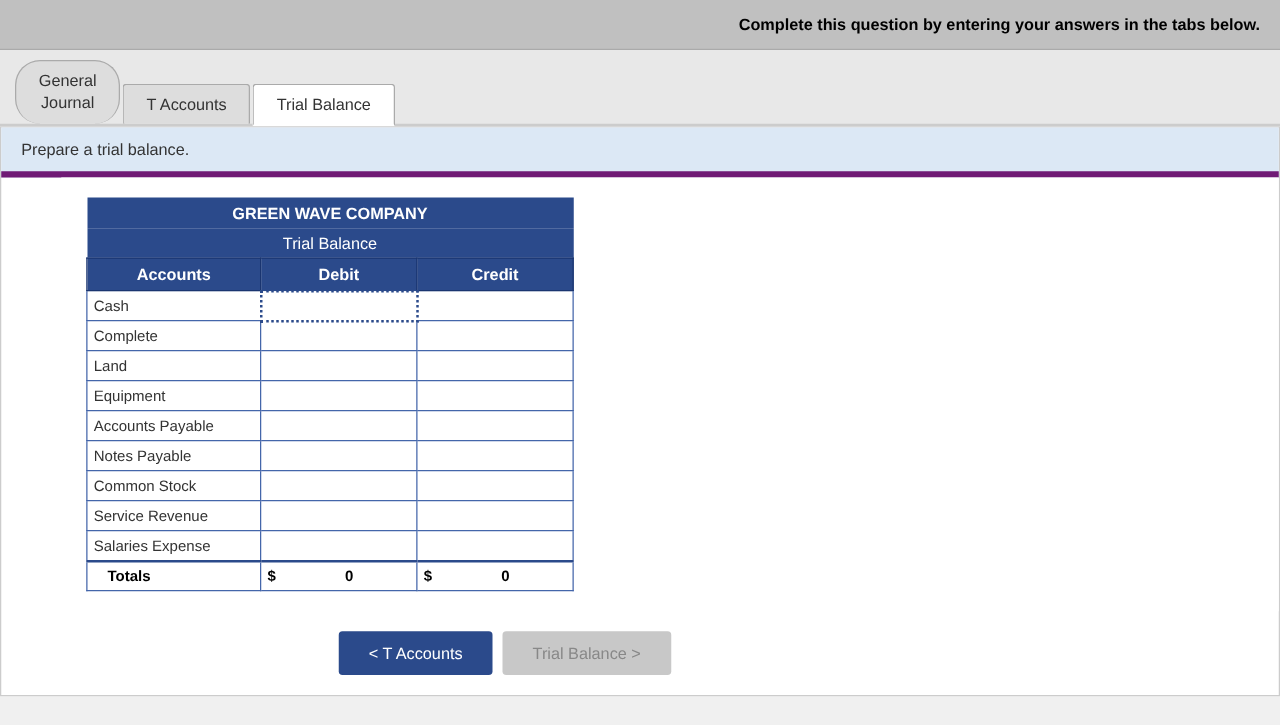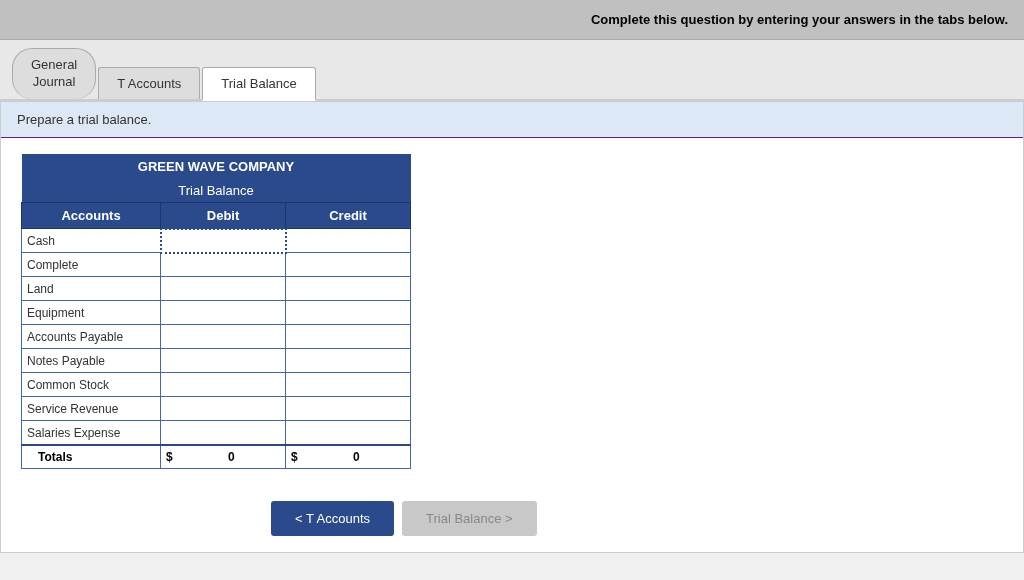--- a/index.html
+++ b/index.html
@@ -59,26 +59,27 @@
       background: #fff;
       border: 1px solid #ccc;
       margin: 0;
     }
 
     .prepare-label {
       background: #dce8f5;
       padding: 10px 16px;
       font-size: 13px;
       color: #333;
-      border-bottom: 1px solid #701a75;
+      border-bottom: 5px solid #701a75;
     }
 
     .table-container {
       padding: 16px 20px;
       background: #fff;
+      margin-left: 48px;
     }
 
     .trial-balance-table {
       border-collapse: collapse;
       width: 390px;
     }
 
     .company-header {
       background: #2b4a8b;
       color: white;

